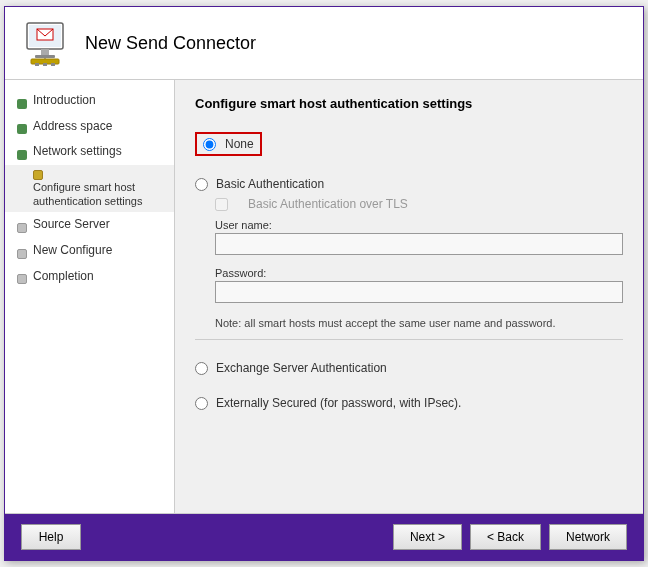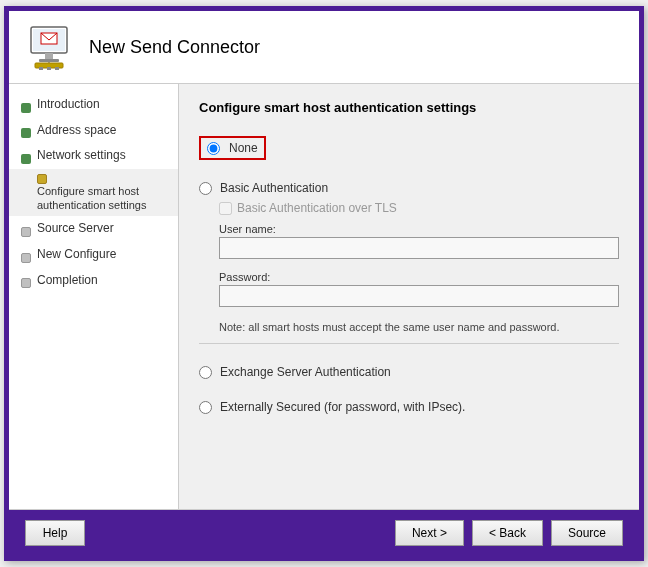--- a/index.html
+++ b/index.html
@@ -11,21 +11,21 @@
       justify-content: center;
       align-items: center;
       width: 648px;
       height: 567px;
       overflow: hidden;
     }
     .dialog {
       width: 640px;
       height: 555px;
       background: #f0f0f0;
-      border: 5px solid #4c1d95;
+      border: 1px solid #4c1d95;
       box-shadow: 2px 2px 8px rgba(0,0,0,0.3);
       display: flex;
       flex-direction: column;
     }
     .dialog-header {
       background: white;
       padding: 12px 16px;
       display: flex;
       align-items: center;
       border-bottom: 1px solid #ccc;
@@ -112,21 +112,21 @@
       font-size: 12px;
       color: #333;
     }
     .indent-section {
       margin-left: 20px;
       margin-bottom: 6px;
     }
     .checkbox-row {
       display: flex;
       align-items: center;
-      gap: 5px;
+      gap: 20px;
       margin-bottom: 8px;
     }
     .field-label {
       font-size: 11px;
       color: #333;
       margin-bottom: 2px;
       margin-top: 4px;
     }
     .text-input {
       width: 100%;
@@ -284,16 +284,16 @@
         <label for="radio-external" class="radio-label" style="margin-left:4px;">Externally Secured (for password, with IPsec).</label>
       </div>
     </div>
   </div>
 
   <div class="dialog-footer">
     <button class="btn">Help</button>
     <div class="footer-right">
       <button class="btn">Next &gt;</button>
       <button class="btn">&lt; Back</button>
-      <button class="btn">Source</button>
+      <button class="btn">Network</button>
     </div>
   </div>
 </div>
 
 </body></html>

